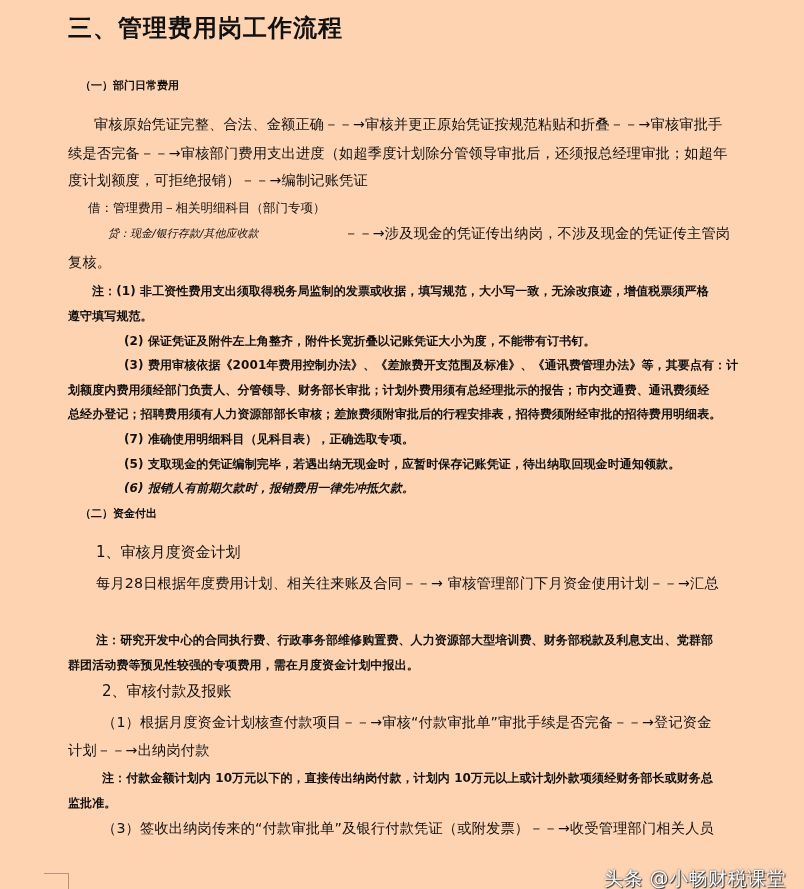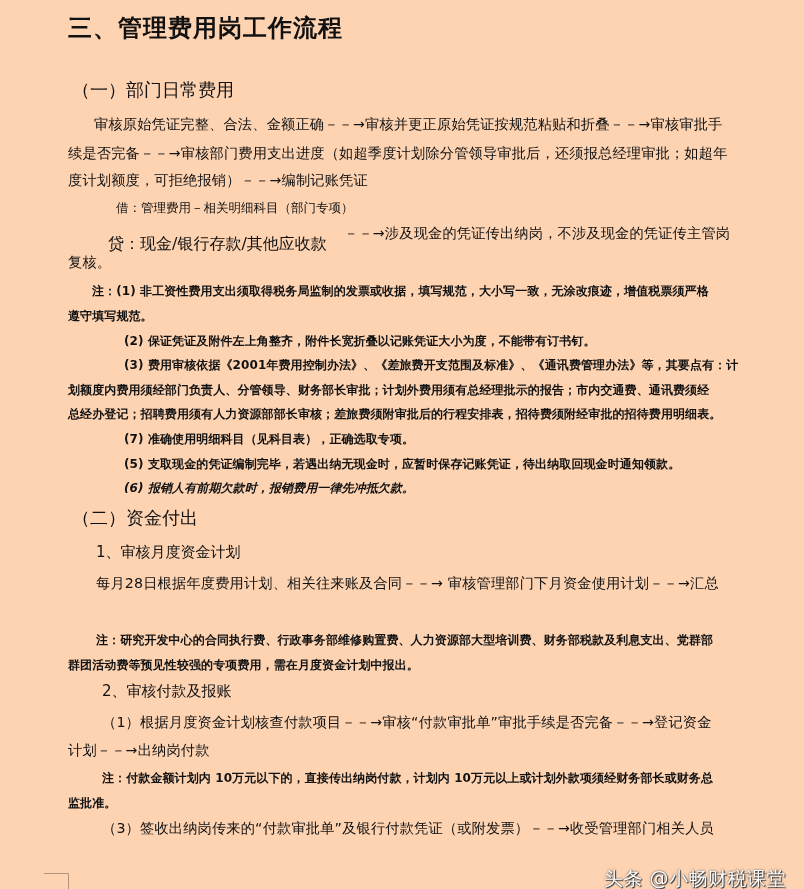--- a/index.html
+++ b/index.html
@@ -12,21 +12,21 @@
   }
   .page { position: absolute; left: 0; top: 0; width: 804px; height: 885px; }
   .abs { position: absolute; white-space: nowrap; }
   .h1 {
     font-family: "DejaVu Serif", "Liberation Serif", serif;
     font-size: 24px; font-weight: bold; letter-spacing: 1px;
     left: 68px; top: 12px;
   }
   .h2 {
     font-family: "DejaVu Serif", "Liberation Serif", serif;
-    font-size: 18px; font-weight: normal;
+    font-size: 11px; font-weight: bold; margin-left: 8px;
   }
   .body { font-size: 14.2px; letter-spacing: 0.2px; }
   .note { font-size: 12px; font-weight: bold; letter-spacing: 0.1px; }
   .sub { font-size: 15px; }
   .watermark {
     right: 18px; top: 866px;
     font-size: 19px; color: #ffffff;
     text-shadow: 0 0 2px #333, 1px 1px 1px #333;
     letter-spacing: 0.5px;
   }
@@ -40,22 +40,22 @@
 <div class="page">
 
   <div class="abs h1">三、管理费用岗工作流程</div>
 
   <div class="abs h2" style="left:72px; top:78px;">（一）部门日常费用</div>
 
   <div class="abs body" style="left:94px; top:115px;">审核原始凭证完整、合法、金额正确－－→审核并更正原始凭证按规范粘贴和折叠－－→审核审批手</div>
   <div class="abs body" style="left:68px; top:144px;">续是否完备－－→审核部门费用支出进度（如超季度计划除分管领导审批后，还须报总经理审批；如超年</div>
   <div class="abs body" style="left:68px; top:171px;">度计划额度，可拒绝报销）－－→编制记账凭证</div>
 
-  <div class="abs" style="left:88px; top:200px; font-size:12.5px;margin-left:28px;">借：管理费用－相关明细科目（部门专项）</div>
-  <div class="abs" style="left:108px; top:234px; font-size:16px;">贷：现金/银行存款/其他应收款</div>
+  <div class="abs" style="left:88px; top:200px; font-size:12.5px;">借：管理费用－相关明细科目（部门专项）</div>
+  <div class="abs" style="left:108px; top:226px; font-size:11px;font-style:italic;">贷：现金/银行存款/其他应收款</div>
   <div class="abs body" style="left:344px; top:224px;">－－→涉及现金的凭证传出纳岗，不涉及现金的凭证传主管岗</div>
   <div class="abs body" style="left:68px; top:253px;">复核。</div>
 
   <div class="abs note" style="left:92px; top:283px;">注：(1) 非工资性费用支出须取得税务局监制的发票或收据，填写规范，大小写一致，无涂改痕迹，增值税票须严格</div>
   <div class="abs note" style="left:68px; top:308px;">遵守填写规范。</div>
   <div class="abs note" style="left:124px; top:333px;">(2) 保证凭证及附件左上角整齐，附件长宽折叠以记账凭证大小为度，不能带有订书钉。</div>
   <div class="abs note" style="left:124px; top:357px;">(3) 费用审核依据《2001年费用控制办法》、《差旅费开支范围及标准》、《通讯费管理办法》等，其要点有：计</div>
   <div class="abs note" style="left:68px; top:382px;">划额度内费用须经部门负责人、分管领导、财务部长审批；计划外费用须有总经理批示的报告；市内交通费、通讯费须经</div>
   <div class="abs note" style="left:68px; top:406px;">总经办登记；招聘费用须有人力资源部部长审核；差旅费须附审批后的行程安排表，招待费须附经审批的招待费用明细表。</div>
   <div class="abs note" style="left:124px; top:431px;">(7) 准确使用明细科目（见科目表），正确选取专项。</div>

